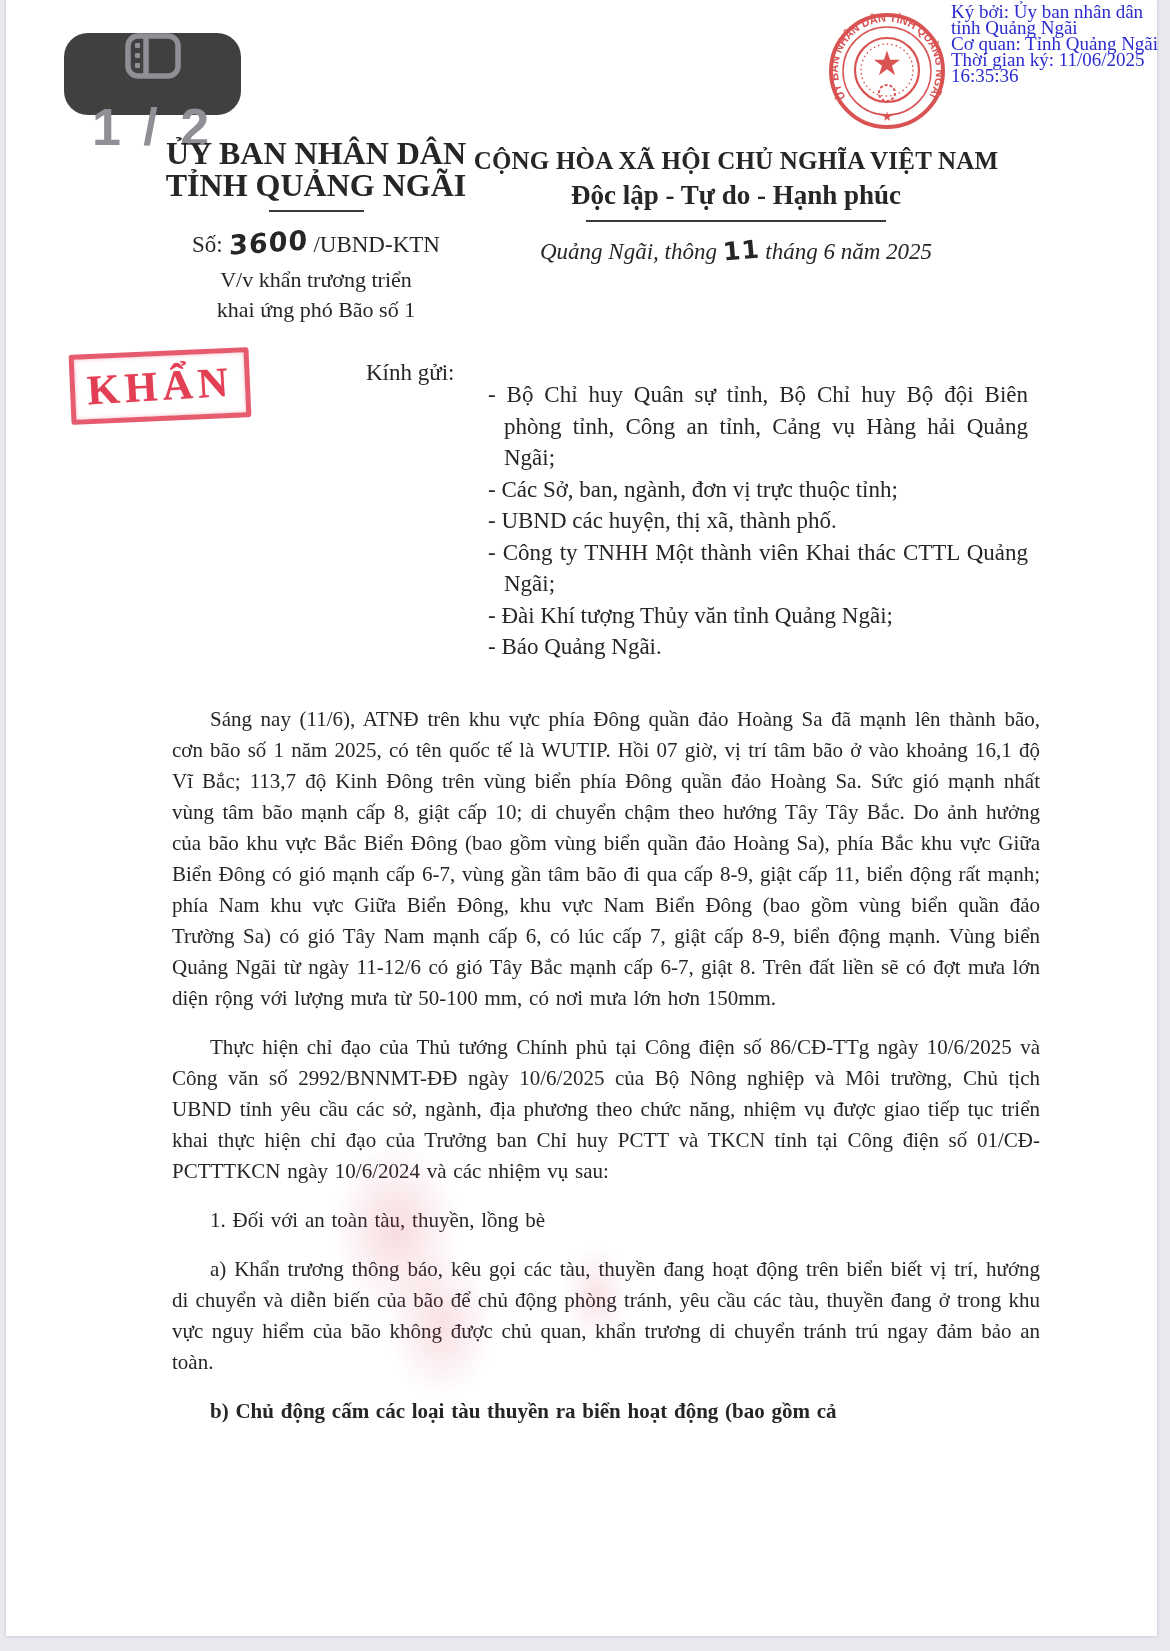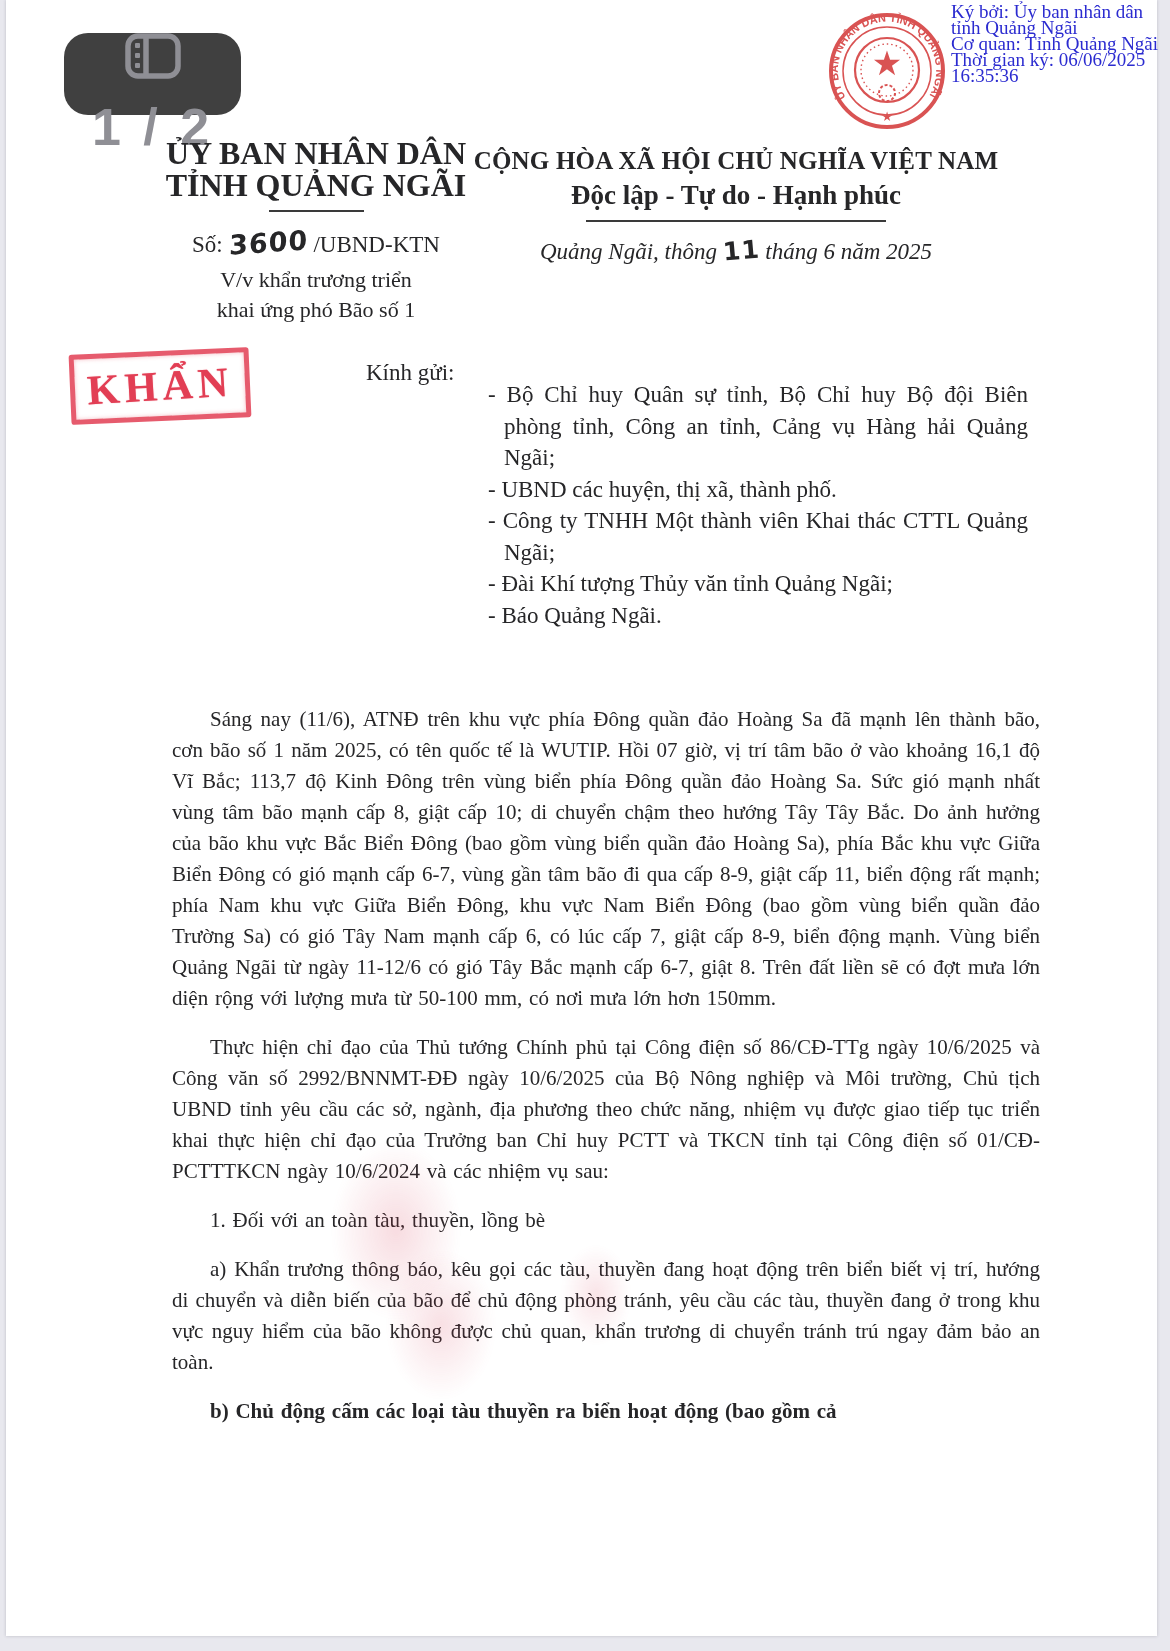--- a/index.html
+++ b/index.html
@@ -109,21 +109,21 @@
         <rect x="10" y="20" width="5" height="5" rx="1" fill="#8f8f95"></rect>
         <rect x="10" y="30" width="5" height="5" rx="1" fill="#8f8f95"></rect>
       </svg>
     </span>
     <span class="num">1 / 2</span>
   </div>
 
   <div class="sig-info">
     <div>Ký bởi: Ủy ban nhân dân tỉnh Quảng Ngãi</div>
     <div>Cơ quan: Tỉnh Quảng Ngãi</div>
-    <div>Thời gian ký: 06/06/2025 16:35:36</div>
+    <div>Thời gian ký: 11/06/2025 16:35:36</div>
   </div>
 
   <div class="seal">
     <svg width="120" height="120" viewBox="0 0 120 120">
       <circle cx="60" cy="60" r="56" fill="none" stroke="#d43c3c" stroke-width="4"></circle>
       <circle cx="60" cy="60" r="44" fill="none" stroke="#d43c3c" stroke-width="1.5"></circle>
       <path id="sealArc" d="M 20,88 A 49,49 0 1 1 100,88" fill="none"></path>
       <text font-size="11.5" font-weight="bold" fill="#d43c3c" font-family="'Liberation Sans','DejaVu Sans',sans-serif">
         <textPath href="#sealArc" startOffset="2" textLength="208" lengthAdjust="spacingAndGlyphs">ỦY BAN NHÂN DÂN TỈNH QUẢNG NGÃI</textPath>
       </text>
@@ -163,20 +163,21 @@
     </div>
   </div>
 
   <div class="stamp">
     <span>KHẨN</span>
   </div>
 
   <div class="kinhgui">Kính gửi:</div>
   <div class="recipients">
     <div>- Bộ Chỉ huy Quân sự tỉnh, Bộ Chỉ huy Bộ đội Biên phòng tỉnh, Công an tỉnh, Cảng vụ Hàng hải Quảng Ngãi;</div>
+    <div>- Các Sở, ban, ngành, đơn vị trực thuộc tỉnh;</div>
     <div>- UBND các huyện, thị xã, thành phố.</div>
     <div>- Công ty TNHH Một thành viên Khai thác CTTL Quảng Ngãi;</div>
     <div>- Đài Khí tượng Thủy văn tỉnh Quảng Ngãi;</div>
     <div>- Báo Quảng Ngãi.</div>
   </div>
 
   <div class="body-text">
     <p>Sáng nay (11/6), ATNĐ trên khu vực phía Đông quần đảo Hoàng Sa đã mạnh lên thành bão, cơn bão số 1 năm 2025, có tên quốc tế là WUTIP. Hồi 07 giờ, vị trí tâm bão ở vào khoảng 16,1 độ Vĩ Bắc; 113,7 độ Kinh Đông trên vùng biển phía Đông quần đảo Hoàng Sa. Sức gió mạnh nhất vùng tâm bão mạnh cấp 8, giật cấp 10; di chuyển chậm theo hướng Tây Tây Bắc. Do ảnh hưởng của bão khu vực Bắc Biển Đông (bao gồm vùng biển quần đảo Hoàng Sa), phía Bắc khu vực Giữa Biển Đông có gió mạnh cấp 6-7, vùng gần tâm bão đi qua cấp 8-9, giật cấp 11, biển động rất mạnh; phía Nam khu vực Giữa Biển Đông, khu vực Nam Biển Đông (bao gồm vùng biển quần đảo Trường Sa) có gió Tây Nam mạnh cấp 6, có lúc cấp 7, giật cấp 8-9, biển động mạnh. Vùng biển Quảng Ngãi từ ngày 11-12/6 có gió Tây Bắc mạnh cấp 6-7, giật 8. Trên đất liền sẽ có đợt mưa lớn diện rộng với lượng mưa từ 50-100 mm, có nơi mưa lớn hơn 150mm.</p>
     <p>Thực hiện chỉ đạo của Thủ tướng Chính phủ tại Công điện số 86/CĐ-TTg ngày 10/6/2025 và Công văn số 2992/BNNMT-ĐĐ ngày 10/6/2025 của Bộ Nông nghiệp và Môi trường, Chủ tịch UBND tỉnh yêu cầu các sở, ngành, địa phương theo chức năng, nhiệm vụ được giao tiếp tục triển khai thực hiện chỉ đạo của Trưởng ban Chỉ huy PCTT và TKCN tỉnh tại Công điện số 01/CĐ-PCTTTKCN ngày 10/6/2024 và các nhiệm vụ sau:</p>
     <p>1. Đối với an toàn tàu, thuyền, lồng bè</p>

